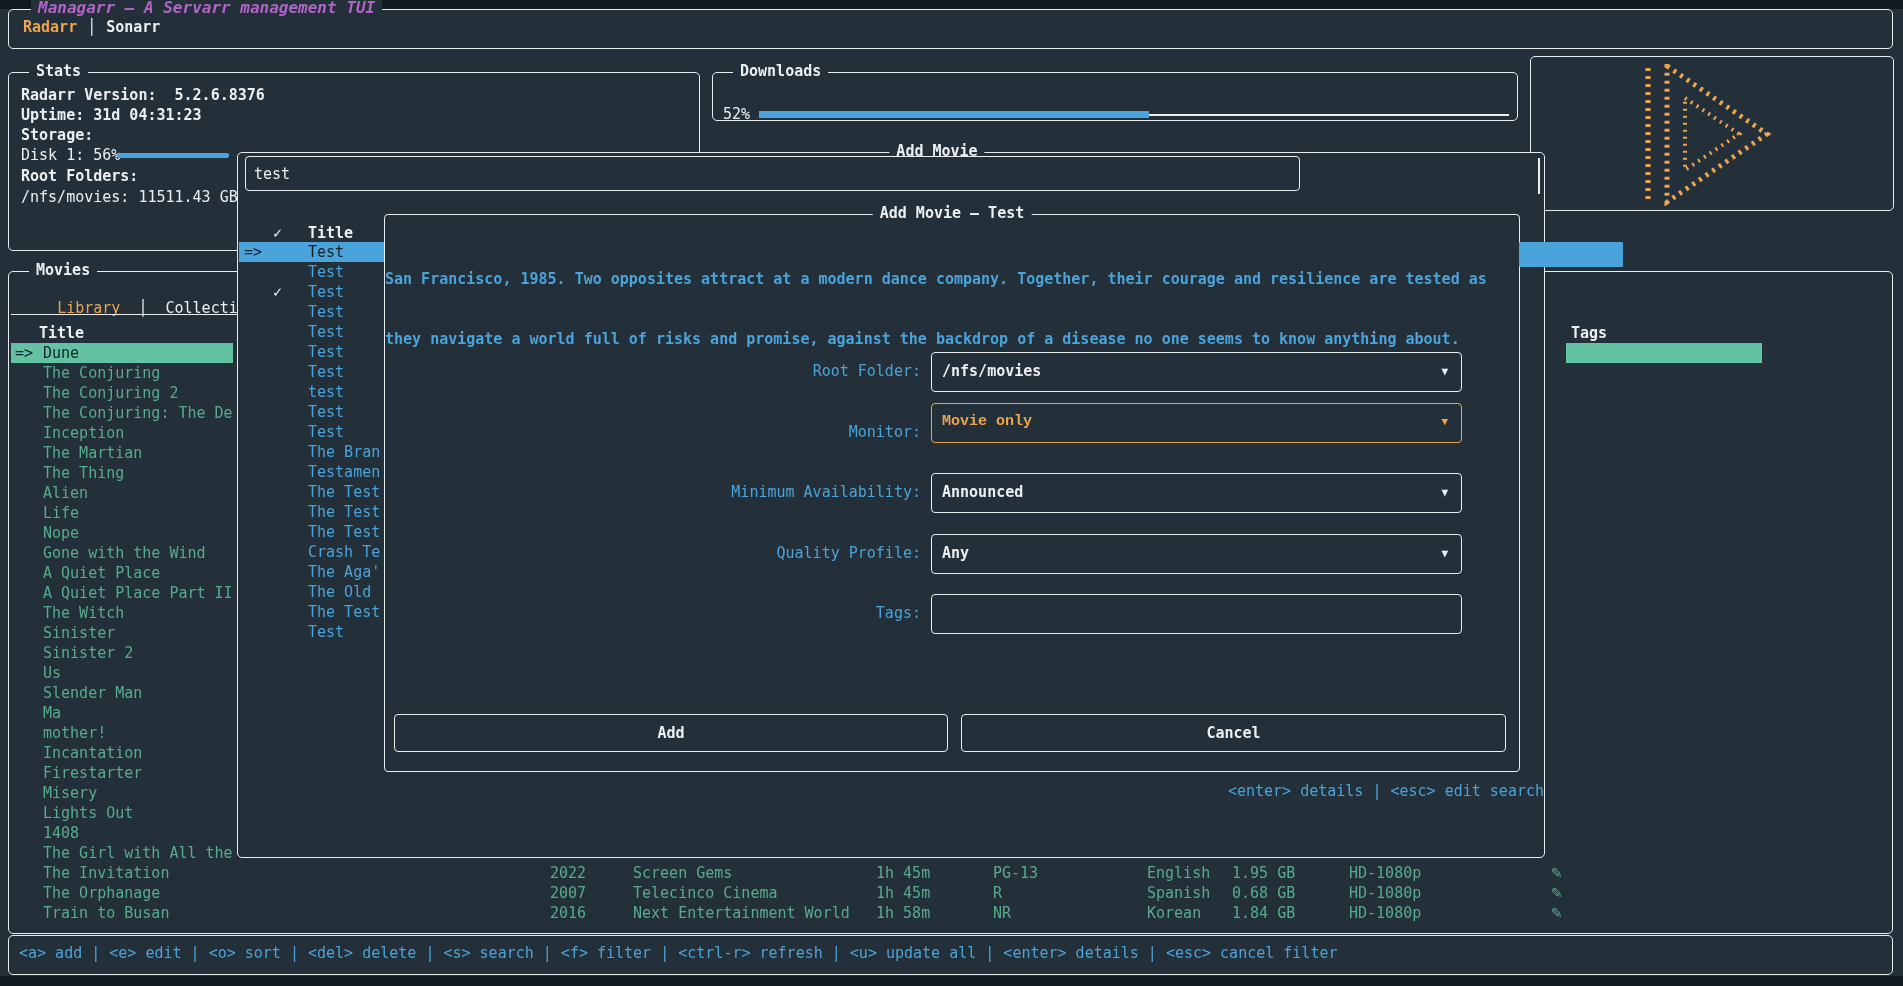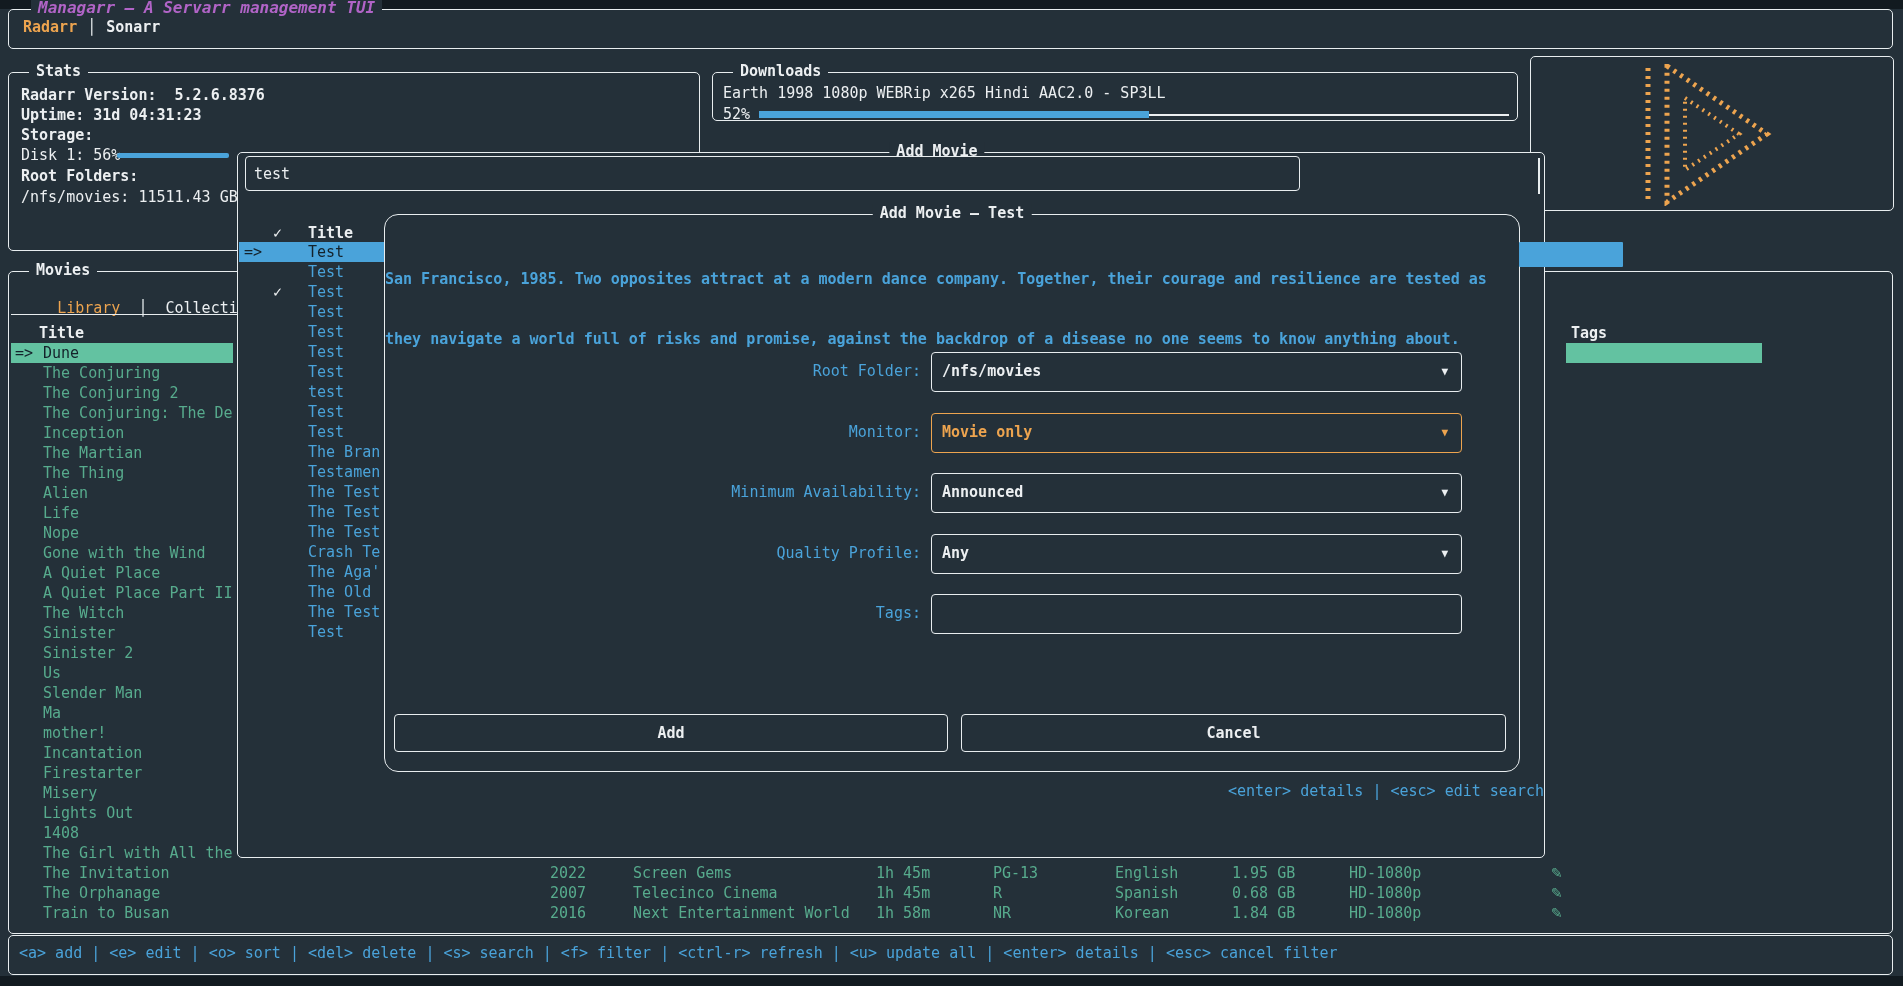--- a/index.html
+++ b/index.html
@@ -58,21 +58,21 @@
   #mh-title{left:30px}
   #mh-tags{left:1562px}
   #movies-rows{position:absolute;left:2px;top:71px;width:1878px;height:588px;overflow:hidden}
   .mrow{position:absolute;left:0;width:100%;height:20px;line-height:20px;color:var(--teal);white-space:pre}
   .mrow span{position:absolute}
   .title-hl{left:0;width:222px;height:20px;background:var(--green)}
   .tags-hl{left:1555px;width:196px;height:20px;background:var(--green)}
   .m-arrow{left:4px;color:var(--dark-text)}
   .m-title{left:32px;width:196px;overflow:hidden}
   .m-title.sel{color:var(--dark-text)}
-  .cy{left:539px}.cs{left:622px}.cr{left:865px}.cg{left:982px}.cl{left:1104px}.cz{left:1221px}.cq{left:1338px}
+  .cy{left:539px}.cs{left:622px}.cr{left:865px}.cg{left:982px}.cl{left:1136px}.cz{left:1221px}.cq{left:1338px}
   .m-edit{left:1540px;font-family:"DejaVu Sans",sans-serif;font-size:14px}
 
   
   #footer{left:8px;top:935px;width:1885px;height:40px}
   #footer .keys{position:absolute;left:10px;top:8px}
 
   
   #overlay{left:237px;top:152px;width:1308px;height:706px;z-index:10}
   #overlay .chip{left:calc(50% + 46px);transform:translateX(-50%)}
   #search-box{position:absolute;left:7px;top:3px;width:1055px;height:35px;border:1.5px solid var(--border);border-radius:4px}
@@ -85,21 +85,21 @@
   .rh-title{left:69px}
   .rrow{position:absolute;width:100%;height:20px;line-height:20px;color:var(--blue);white-space:pre}
   .rrow span{position:absolute}
   .rrow.sel{background:var(--blue);color:var(--dark-text)}
   .r-arrow{left:5px}
   .r-check{left:34px;color:var(--white)}
   .r-title{left:69px}
   #am-help{position:absolute;left:0;top:629px;width:100%;text-align:right;color:var(--blue);padding-left:100px;white-space:pre}
 
   
-  #modal{position:absolute;left:146px;top:61px;width:1136px;height:558px;border:1.5px solid var(--border);border-radius:14px;background:var(--bg)}
+  #modal{position:absolute;left:146px;top:61px;width:1136px;height:558px;border:1.5px solid var(--border);border-radius:4px;background:var(--bg)}
   #modal .chip{left:50%;transform:translateX(-50%)}
   #modal-desc{position:absolute;left:0;top:14px;width:100%;color:var(--blue);font-weight:bold;line-height:20px;white-space:pre}
   .f-label{position:absolute;left:140px;width:396px;text-align:right;color:var(--blue);white-space:pre}
   .f-box{position:absolute;left:546px;width:531px;height:40px;border:1.5px solid var(--border);border-radius:4px}
   .f-box.focused{border-color:var(--orange)}
   .f-value{position:absolute;left:10px;top:9px;font-weight:bold;white-space:pre}
   .f-value.foc{color:var(--orange)}
   .f-arrow{position:absolute;right:13px;top:12px;font-size:11px}
   .f-arrow.foc{color:var(--orange)}
   .btn{position:absolute;top:499px;height:38px;border:1.5px solid var(--border);border-radius:4px;
@@ -130,21 +130,20 @@
   <span class="s-line bold" style="top:33px">Uptime: 31d 04:31:23</span>
   <span class="s-line bold" style="top:53px">Storage:</span>
   <span class="s-line" style="top:73px">Disk 1: 56%</span>
   <div id="disk-fill" style="width: 112px;"></div>
   <span class="s-line bold" style="top:94px">Root Folders:</span>
   <span class="s-line" style="top:115px">/nfs/movies: 11511.43 GB</span>
 </div>
 
 <div class="panel" id="downloads">
   <span class="chip">Downloads</span>
-  <span id="dl-item">Earth 1998 1080p WEBRip x265 Hindi AAC2.0 - SP3LL</span>
   <span id="dl-pct">52%</span>
   <div id="dl-fill" style="width: 390px;"></div>
   <div id="dl-rest" style="left: 436px; width: 360px;"></div>
 </div>
 
 <div class="panel" id="logo-panel">
   <svg width="132" height="142" viewBox="0 0 132 142">
     <line x1="7" y1="4" x2="7" y2="138" stroke="#eda44f" stroke-width="5" stroke-dasharray="3 5"></line>
     <polygon points="26,2 126,70 26,138" fill="none" stroke="#eda44f" stroke-width="5" stroke-dasharray="3 5"></polygon>
     <polygon points="44,34 98,70 44,106" fill="none" stroke="#eda44f" stroke-width="4" stroke-dasharray="2 5"></polygon>
@@ -235,21 +234,21 @@
       <div>San Francisco, 1985. Two opposites attract at a modern dance company. Together, their courage and resilience are tested as</div>
       <div>they navigate a world full of risks and promise, against the backdrop of a disease no one seems to know anything about.</div>
     </div>
     <div id="modal-fields">
         <div class="f-label" style="top: 147px;">Root Folder:</div>
         <div class="f-box" style="top: 137px;">
           <span class="f-value">/nfs/movies</span>
           <span class="f-arrow">▼</span>
         </div>
         <div class="f-label" style="top: 208px;">Monitor:</div>
-        <div class="f-box focused" style="top: 198px;">
+        <div class="f-box focused" style="top: 188px; font-family: Liberation Mono, monospace;">
           <span class="f-value foc">Movie only</span>
           <span class="f-arrow foc">▼</span>
         </div>
         <div class="f-label" style="top: 268px;">Minimum Availability:</div>
         <div class="f-box" style="top: 258px;">
           <span class="f-value">Announced</span>
           <span class="f-arrow">▼</span>
         </div>
         <div class="f-label" style="top: 329px;">Quality Profile:</div>
         <div class="f-box" style="top: 319px;">

